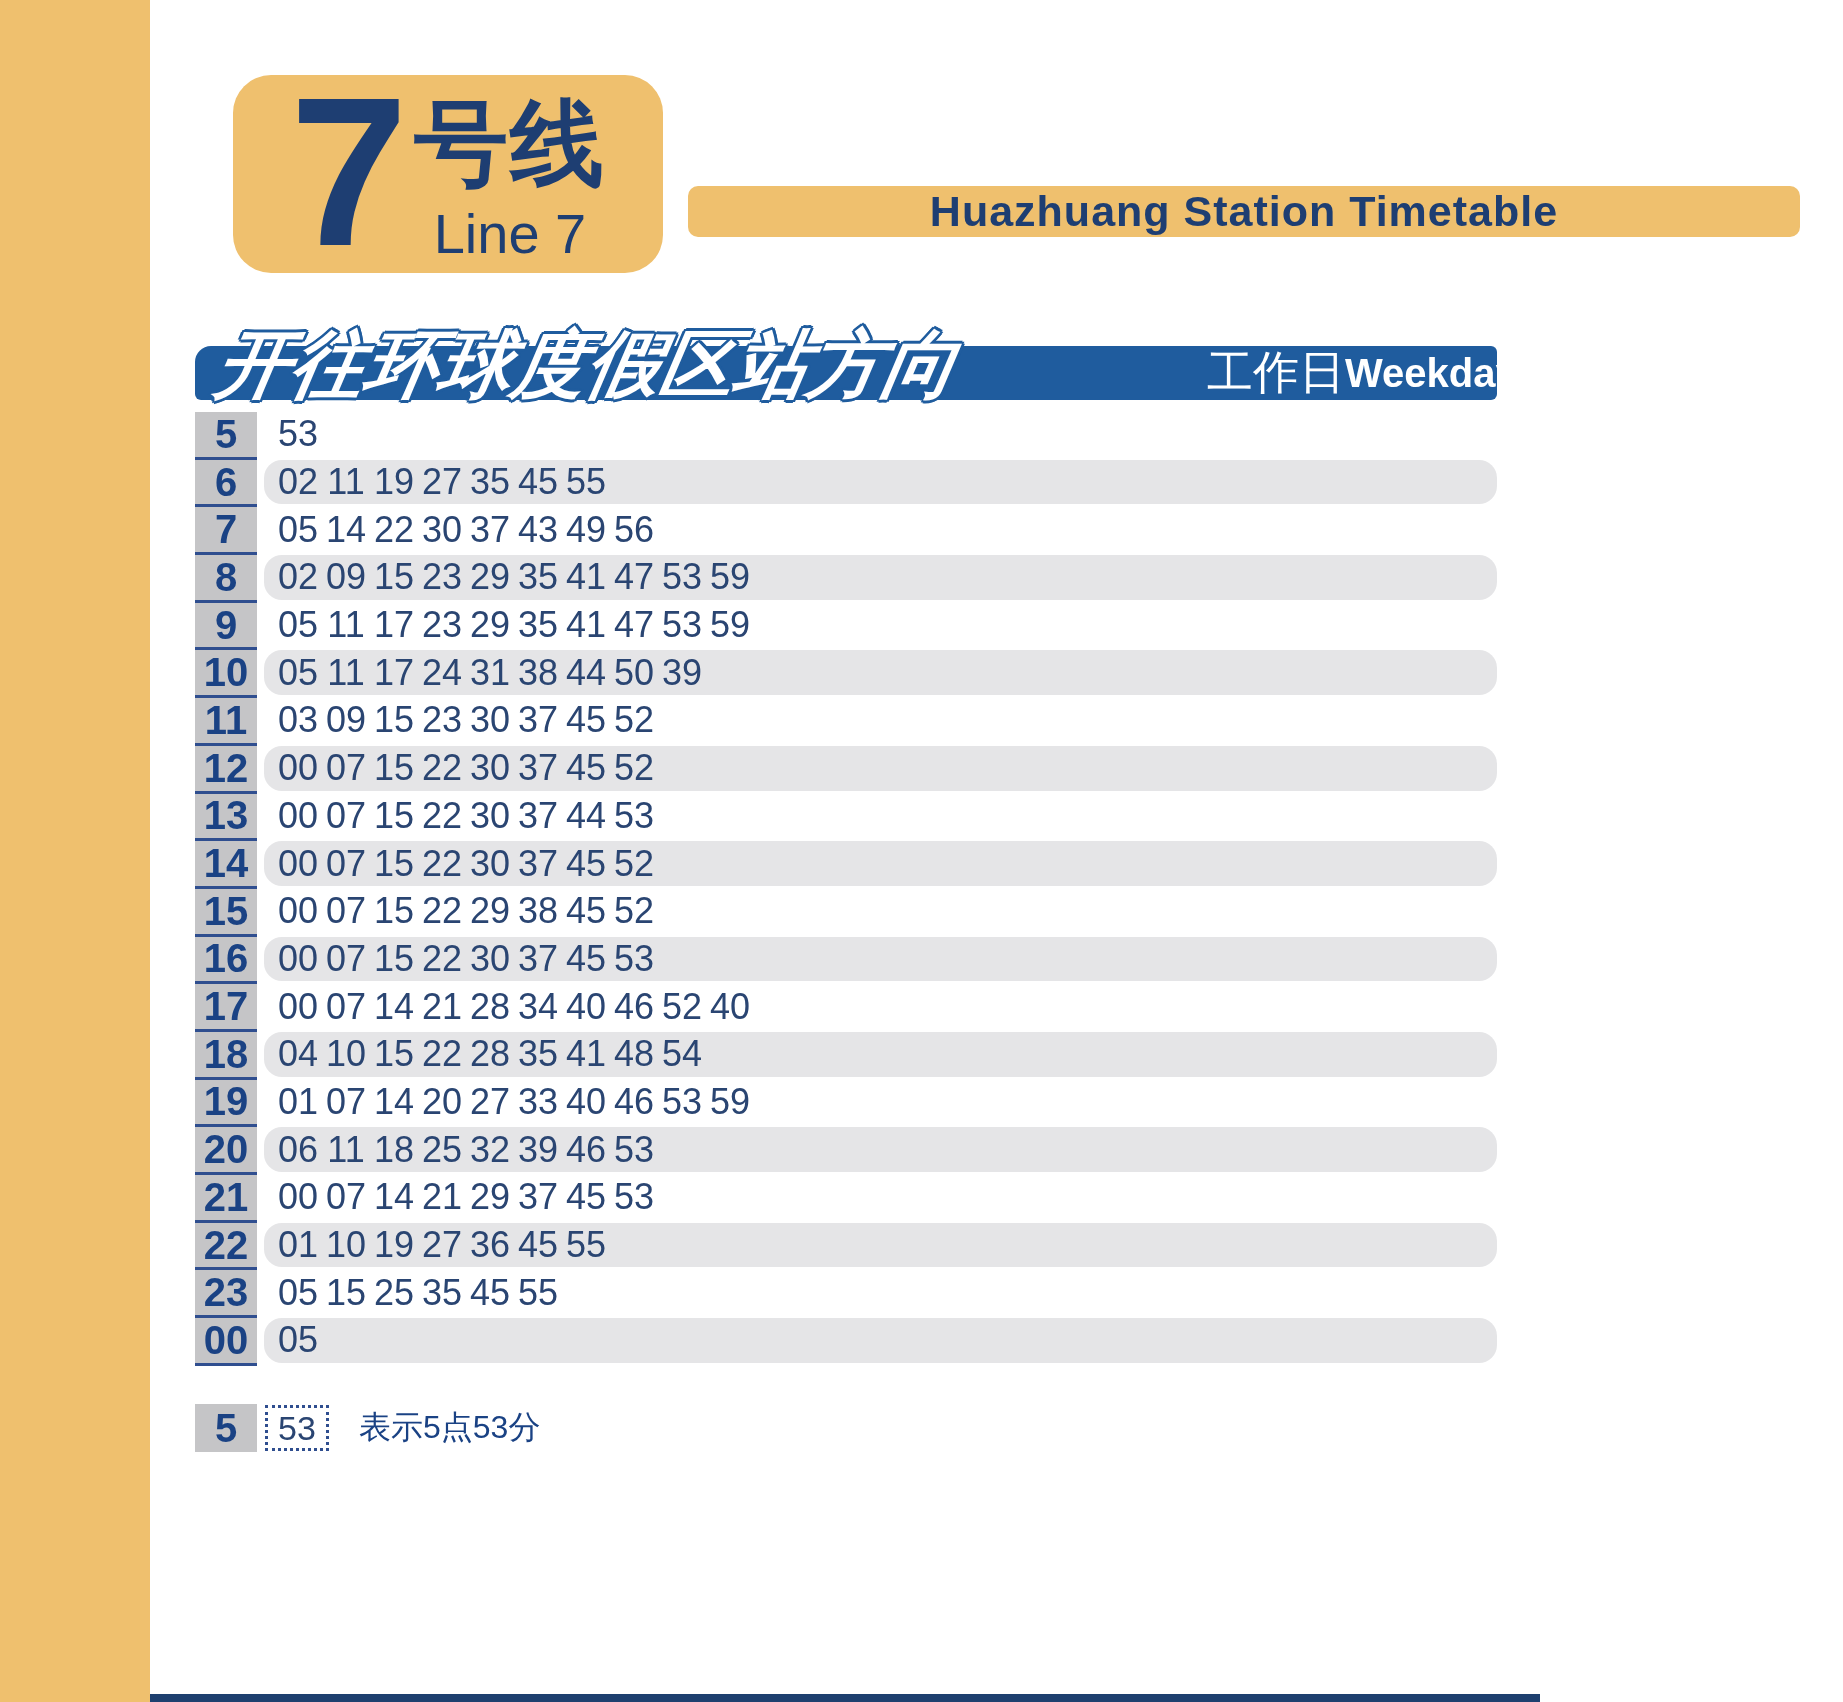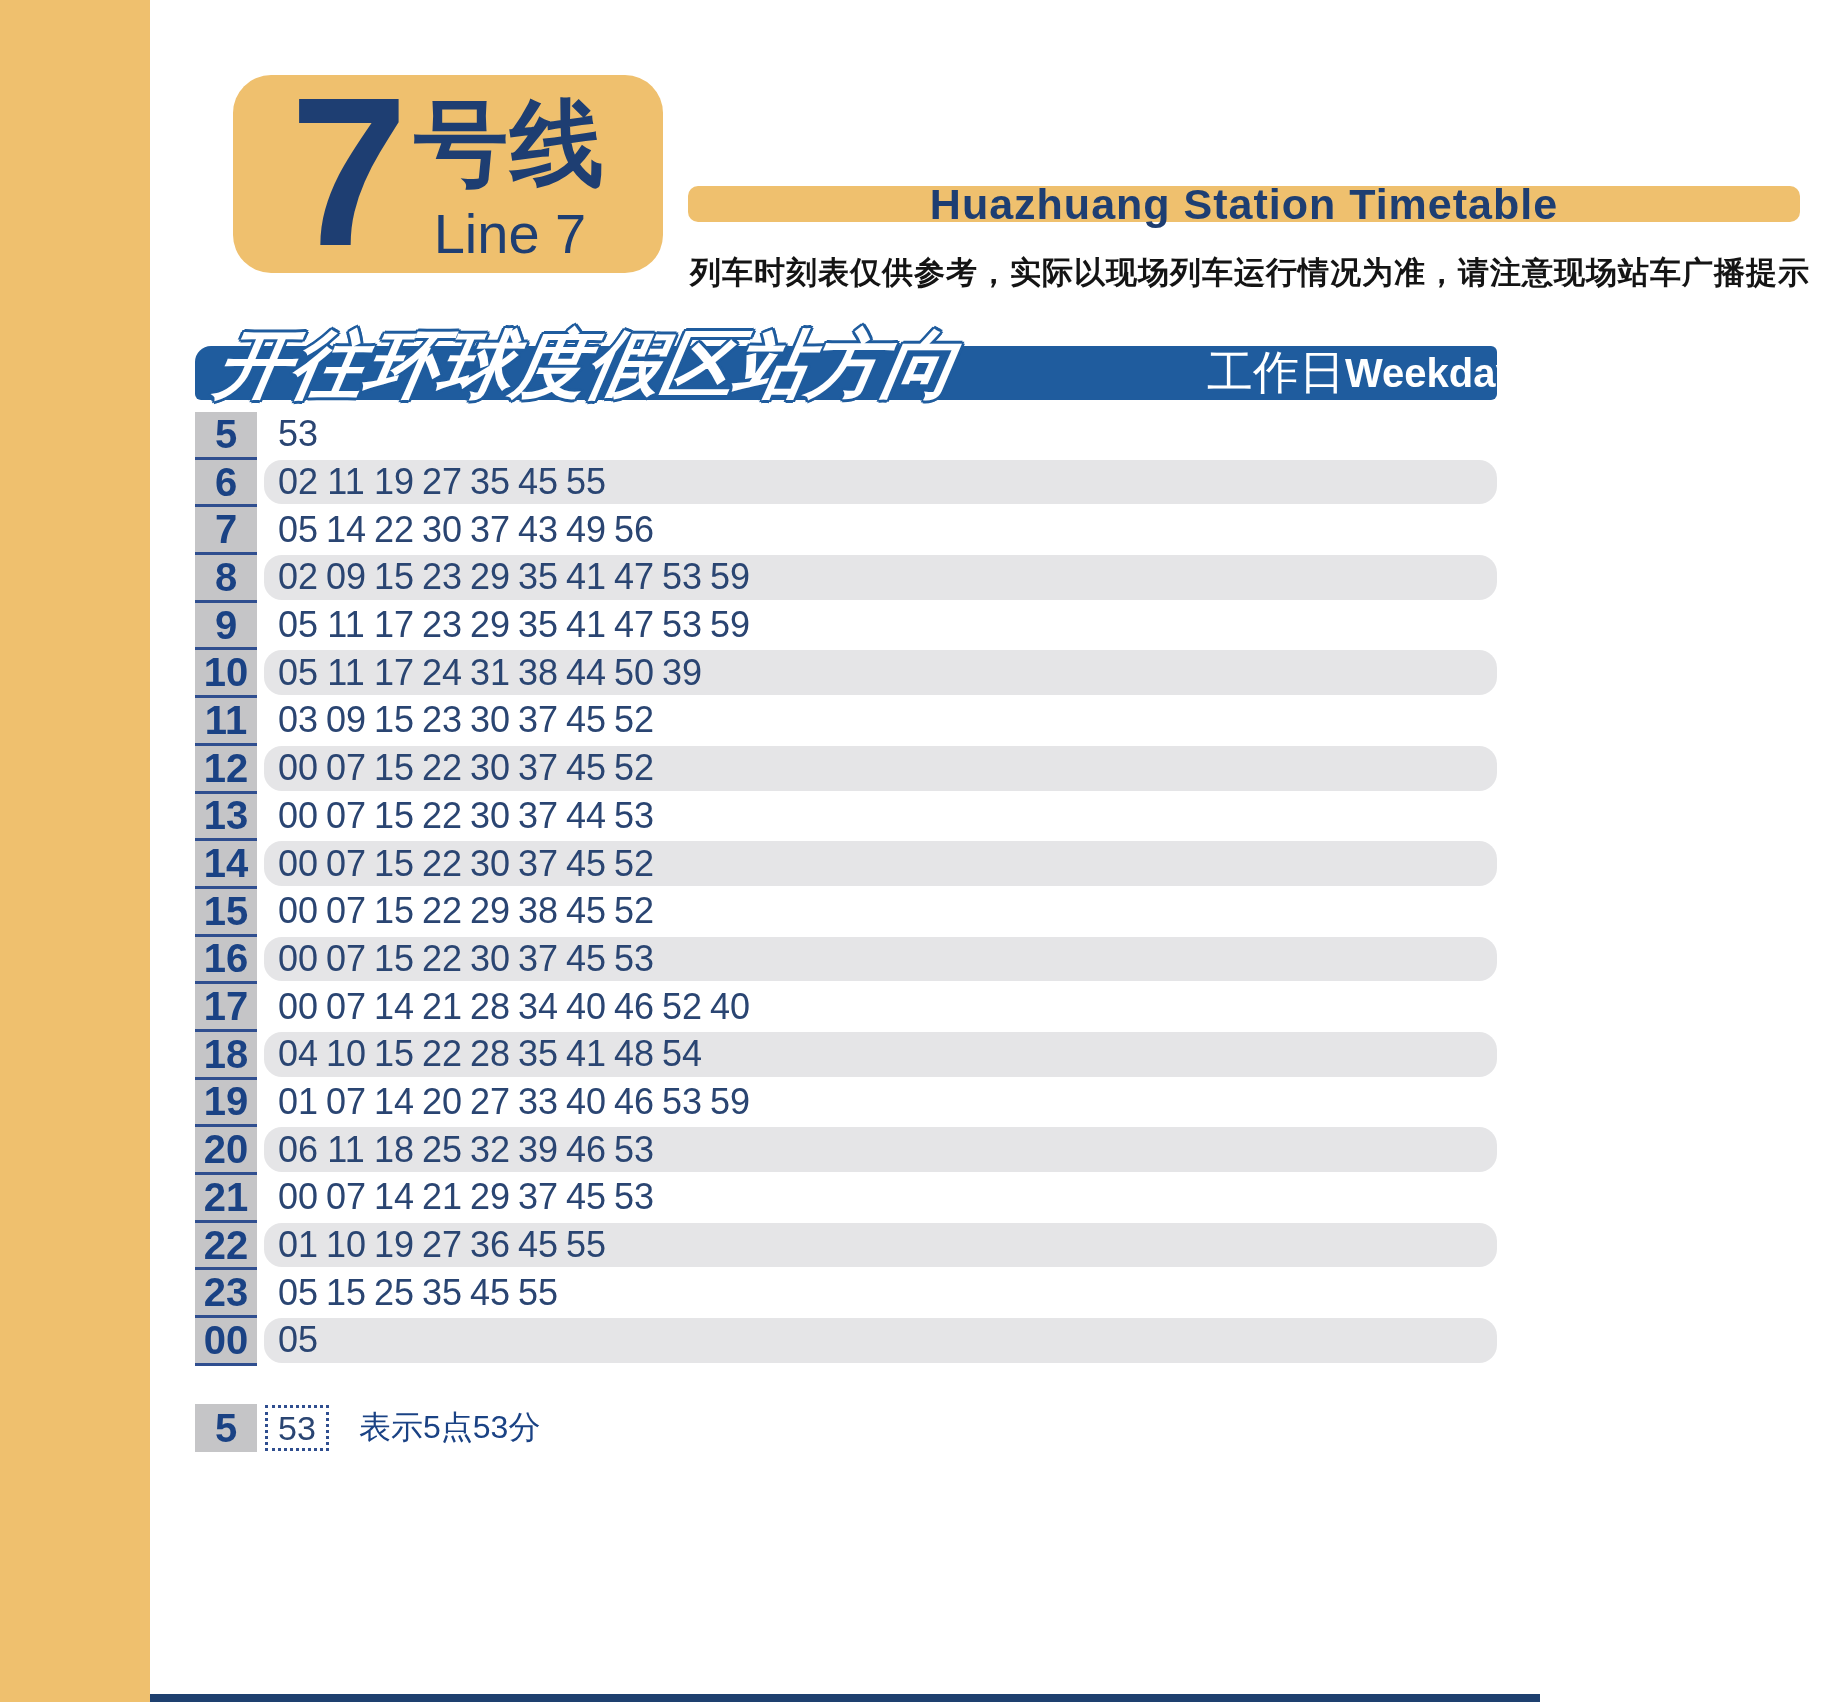--- a/index.html
+++ b/index.html
@@ -23,21 +23,21 @@
          border-radius:38px;display:flex;align-items:center;justify-content:center;}
   .badge-number{font-size:212px;font-weight:bold;color:var(--navy);line-height:0.92;margin-right:6px;margin-top:-4px;}
   .badge-col{display:flex;flex-direction:column;align-items:center;margin-top:14px;}
   .badge-suffix{font-size:94px;font-weight:900;color:var(--navy);line-height:1;letter-spacing:2px;}
   .badge-en{font-size:56px;font-weight:500;color:var(--navy);margin-top:10px;}
 
   
   .title-row{position:absolute;left:688px;top:44px;white-space:nowrap;font-weight:900;font-size:138px;line-height:1;letter-spacing:2px;}
   .title-station{color:#000000;}
   .title-rest{color:var(--orange);}
-  .subtitle-bar{position:absolute;left:688px;top:186px;width:1112px;height:36px;background:var(--orange);
+  .subtitle-bar{position:absolute;left:688px;top:186px;width:1112px;height:51px;background:var(--orange);
                 border-radius:10px;display:flex;align-items:center;justify-content:center;}
   .subtitle-text{font-size:43px;font-weight:bold;color:var(--navy);letter-spacing:1px;}
   .disclaimer{position:absolute;left:690px;top:252px;font-size:31px;color:#141414;font-weight:600;letter-spacing:1px;white-space:nowrap;}
 
   
   .direction-bar{position:absolute;left:195px;top:346px;width:1302px;height:54px;background:var(--bar-blue);
                  border-radius:16px 6px 6px 6px;}
   .direction-cn{position:absolute;left:16px;bottom:-2px;font-size:74px;line-height:1;font-weight:900;font-style:italic;
                 color:#ffffff;white-space:nowrap;transform:skewX(-10deg);transform-origin:left bottom;
                 text-shadow:3px 0 0 var(--bar-blue),-3px 0 0 var(--bar-blue),0 3px 0 var(--bar-blue),0 -3px 0 var(--bar-blue),
@@ -79,21 +79,20 @@
       <div class="badge-suffix">号线</div>
       <div class="badge-en">Line 7</div>
     </div>
   </div>
 
 
   <div class="subtitle-bar">
     <div class="subtitle-text">Huazhuang Station Timetable</div>
   </div>
 
-  <div class="disclaimer">列车时刻表仅供参考，实际以现场列车运行情况为准，请注意现场站车广播提示</div>
 
   <div class="direction-bar">
     <div class="direction-cn">开往环球度假区站方向</div>
     <div class="day-cn">工作日</div>
     <div class="day-en">Weekdays</div>
   </div>
 
   <div class="timetable">
       <div class="t-row">
         <div class="hour-cell">5</div>

